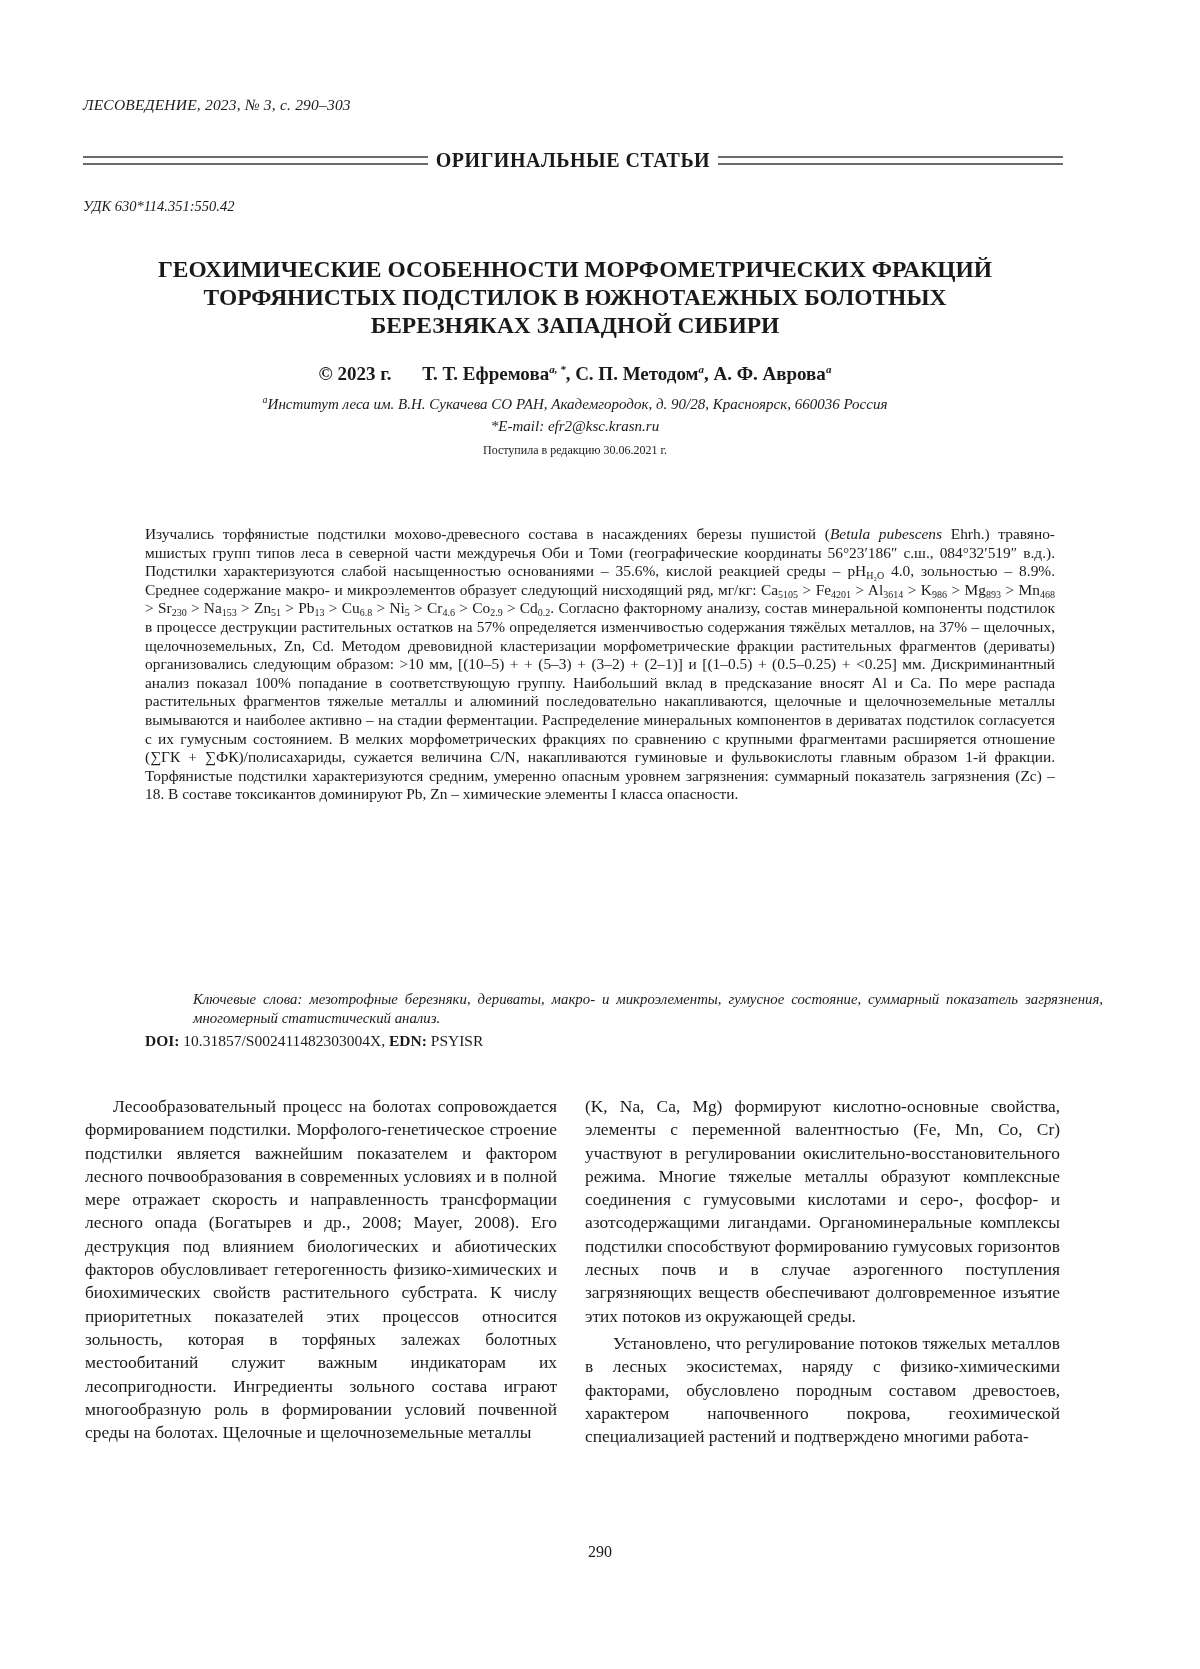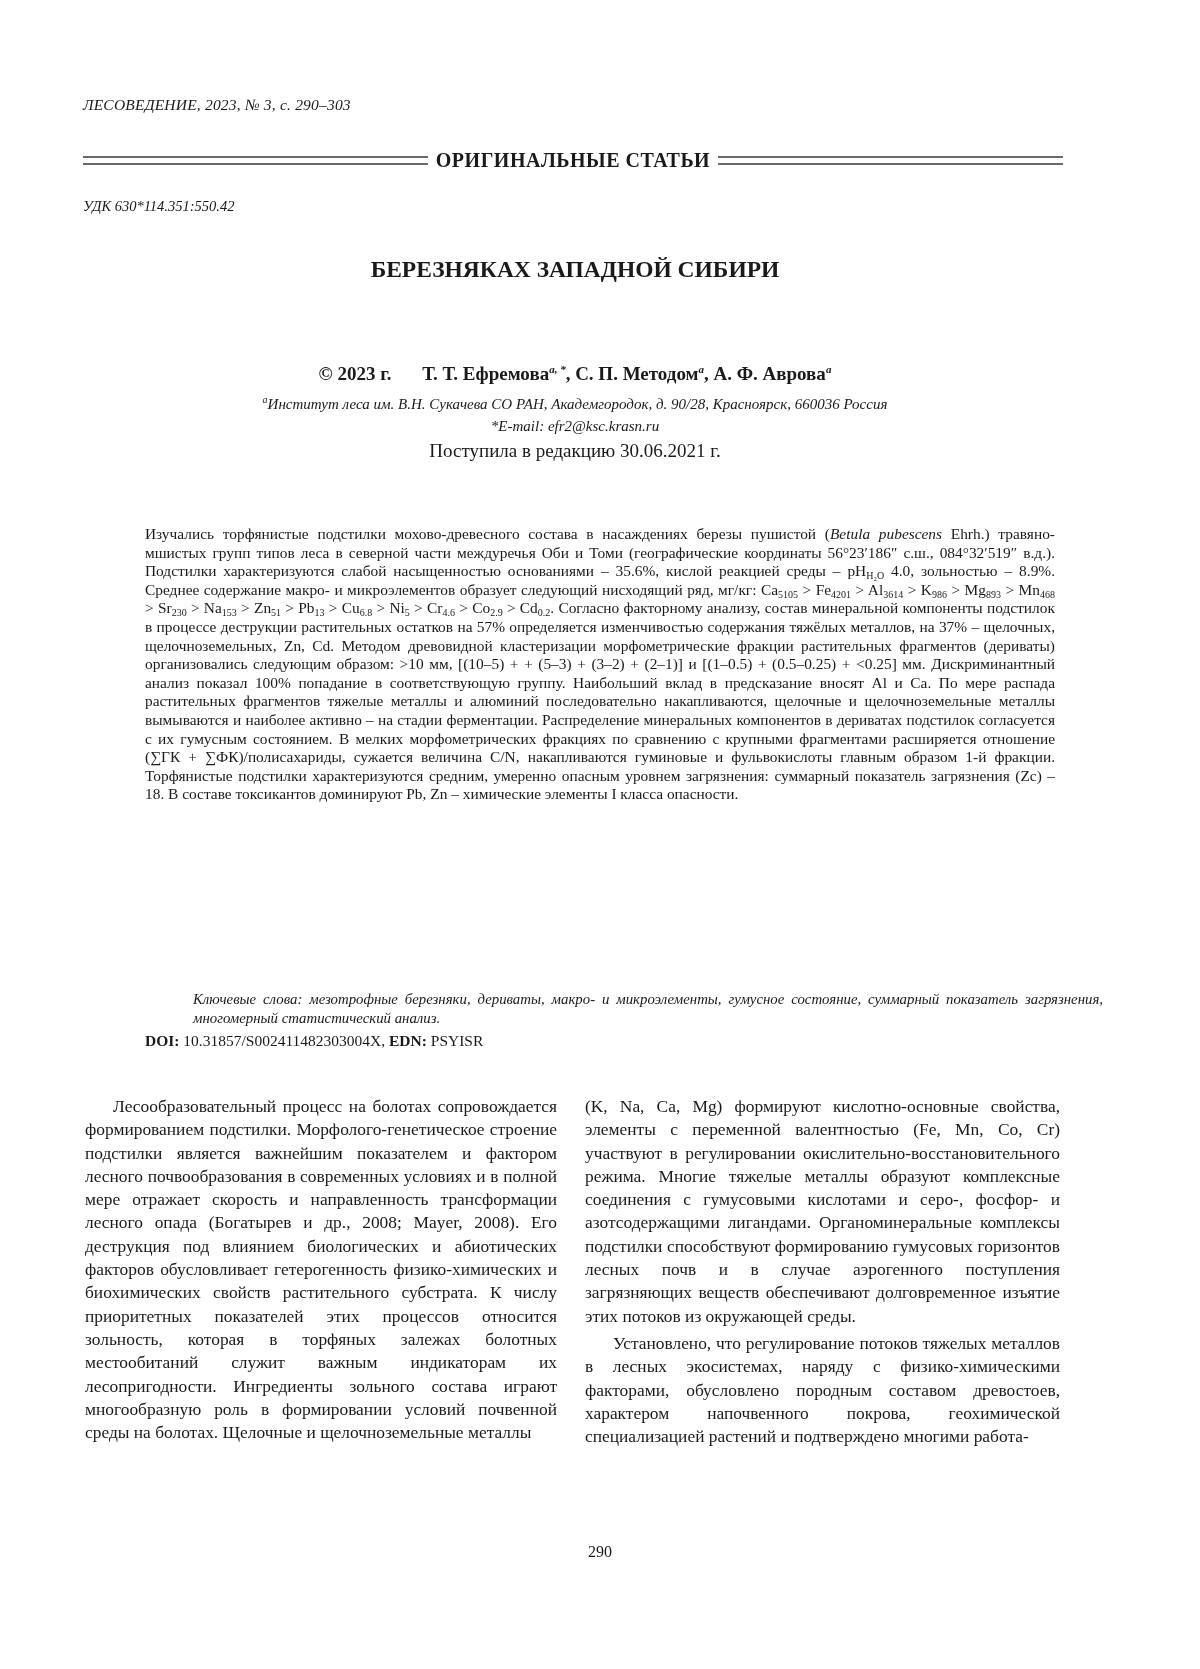--- a/index.html
+++ b/index.html
@@ -38,21 +38,21 @@
     position: absolute; left: 70px; top: 394px; width: 1010px; text-align: center;
     font-style: italic; font-size: 15px;
   }
   .affil sup { font-size: 10px; }
   .email {
     position: absolute; left: 70px; top: 418px; width: 1010px; text-align: center;
     font-style: italic; font-size: 15px;
   }
   .dates {
     position: absolute; left: 70px; top: 442px; width: 1010px; text-align: center;
-    font-size: 19px; line-height: 17px;
+    font-size: 12px; line-height: 17px;
   }
   .abstract {
     position: absolute; left: 145px; top: 525px; width: 910px;
     font-size: 15.4px; line-height: 18.6px; text-align: justify;
   }
   .abstract sub { font-size: 10px; vertical-align: -3px; line-height: 0; }
   .keywords {
     position: absolute; left: 145px; top: 990px; width: 910px;
     font-style: italic; font-size: 14.8px; line-height: 19px; text-align: justify; margin-left: 48px;
   }
@@ -80,20 +80,22 @@
 
 <div class="section-header">
   <div class="rule"></div>
   <div class="label">ОРИГИНАЛЬНЫЕ СТАТЬИ</div>
   <div class="rule"></div>
 </div>
 
 <div class="udk">УДК 630*114.351:550.42</div>
 
 <div class="title">
+  <div>ГЕОХИМИЧЕСКИЕ ОСОБЕННОСТИ МОРФОМЕТРИЧЕСКИХ ФРАКЦИЙ</div>
+  <div>ТОРФЯНИСТЫХ ПОДСТИЛОК В ЮЖНОТАЕЖНЫХ БОЛОТНЫХ</div>
   <div>БЕРЕЗНЯКАХ ЗАПАДНОЙ СИБИРИ</div>
 </div>
 
 <div class="authors">
   <span class="copy">© 2023 г.</span>
   <span>Т. Т. Ефремова</span><sup>a, *</sup>,
   <span>С. П. Методом</span><sup>a</sup>,
   <span>А. Ф. Аврова</span><sup>a</sup>
 </div>
 

